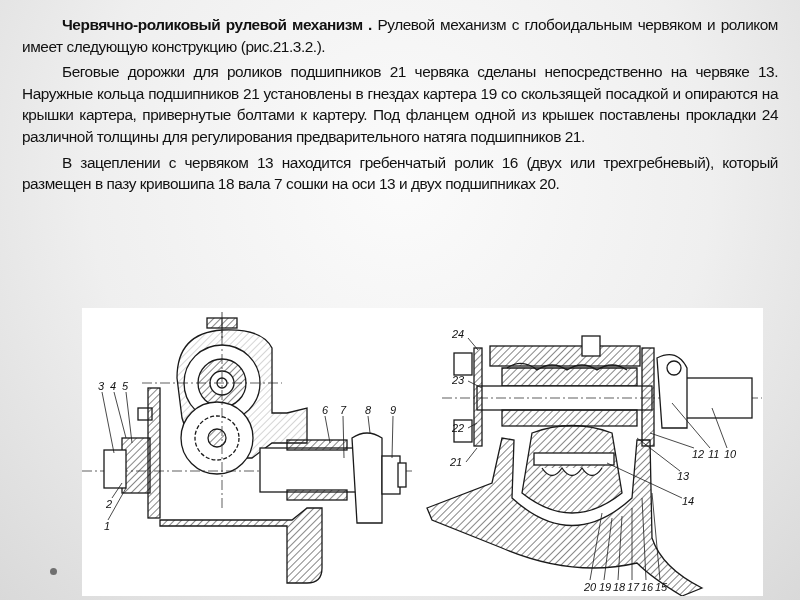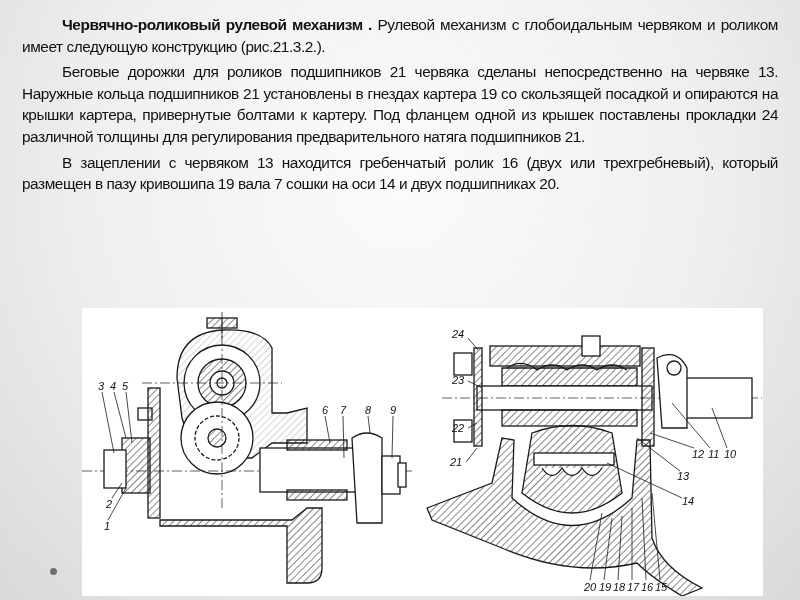--- a/index.html
+++ b/index.html
@@ -27,21 +27,21 @@
     position: absolute; left: 50px; top: 568px; width: 7px; height: 7px;
     border-radius: 50%; background: #6f6f6f;
   }
 </style>
 </head>
 <body>
 
 <div class="text-block">
   <p class="para"><b>Червячно-роликовый рулевой механизм .</b><span> Рулевой механизм с глобоидальным червяком и роликом имеет следующую конструкцию (рис.21.3.2.).</span></p>
   <p class="para"><span>Беговые дорожки для роликов подшипников 21 червяка сделаны непосредственно на червяке 13. Наружные кольца подшипников 21 установлены в гнездах картера 19 со скользящей посадкой и опираются на крышки картера, привернутые болтами к картеру. Под фланцем одной из крышек поставлены прокладки 24 различной толщины для регулирования предварительного натяга подшипников 21.</span></p>
-  <p class="para"><span>В зацеплении с червяком 13 находится гребенчатый ролик 16 (двух или трехгребневый), который размещен в пазу кривошипа 19 вала 7 сошки на оси 14 и двух подшипниках 20.</span></p>
+  <p class="para"><span>В зацеплении с червяком 13 находится гребенчатый ролик 16 (двух или трехгребневый), который размещен в пазу кривошипа 18 вала 7 сошки на оси 13 и двух подшипниках 20.</span></p>
 </div>
 
 <div class="figure">
   <svg width="681" height="288" viewBox="0 0 681 288" xmlns="http://www.w3.org/2000/svg">
     <defs>
       <pattern id="hatch" patternUnits="userSpaceOnUse" width="5" height="5" patternTransform="rotate(45)">
         <line x1="0" y1="0" x2="0" y2="5" stroke="#222" stroke-width="1.1"></line>
       </pattern>
     </defs>
 

